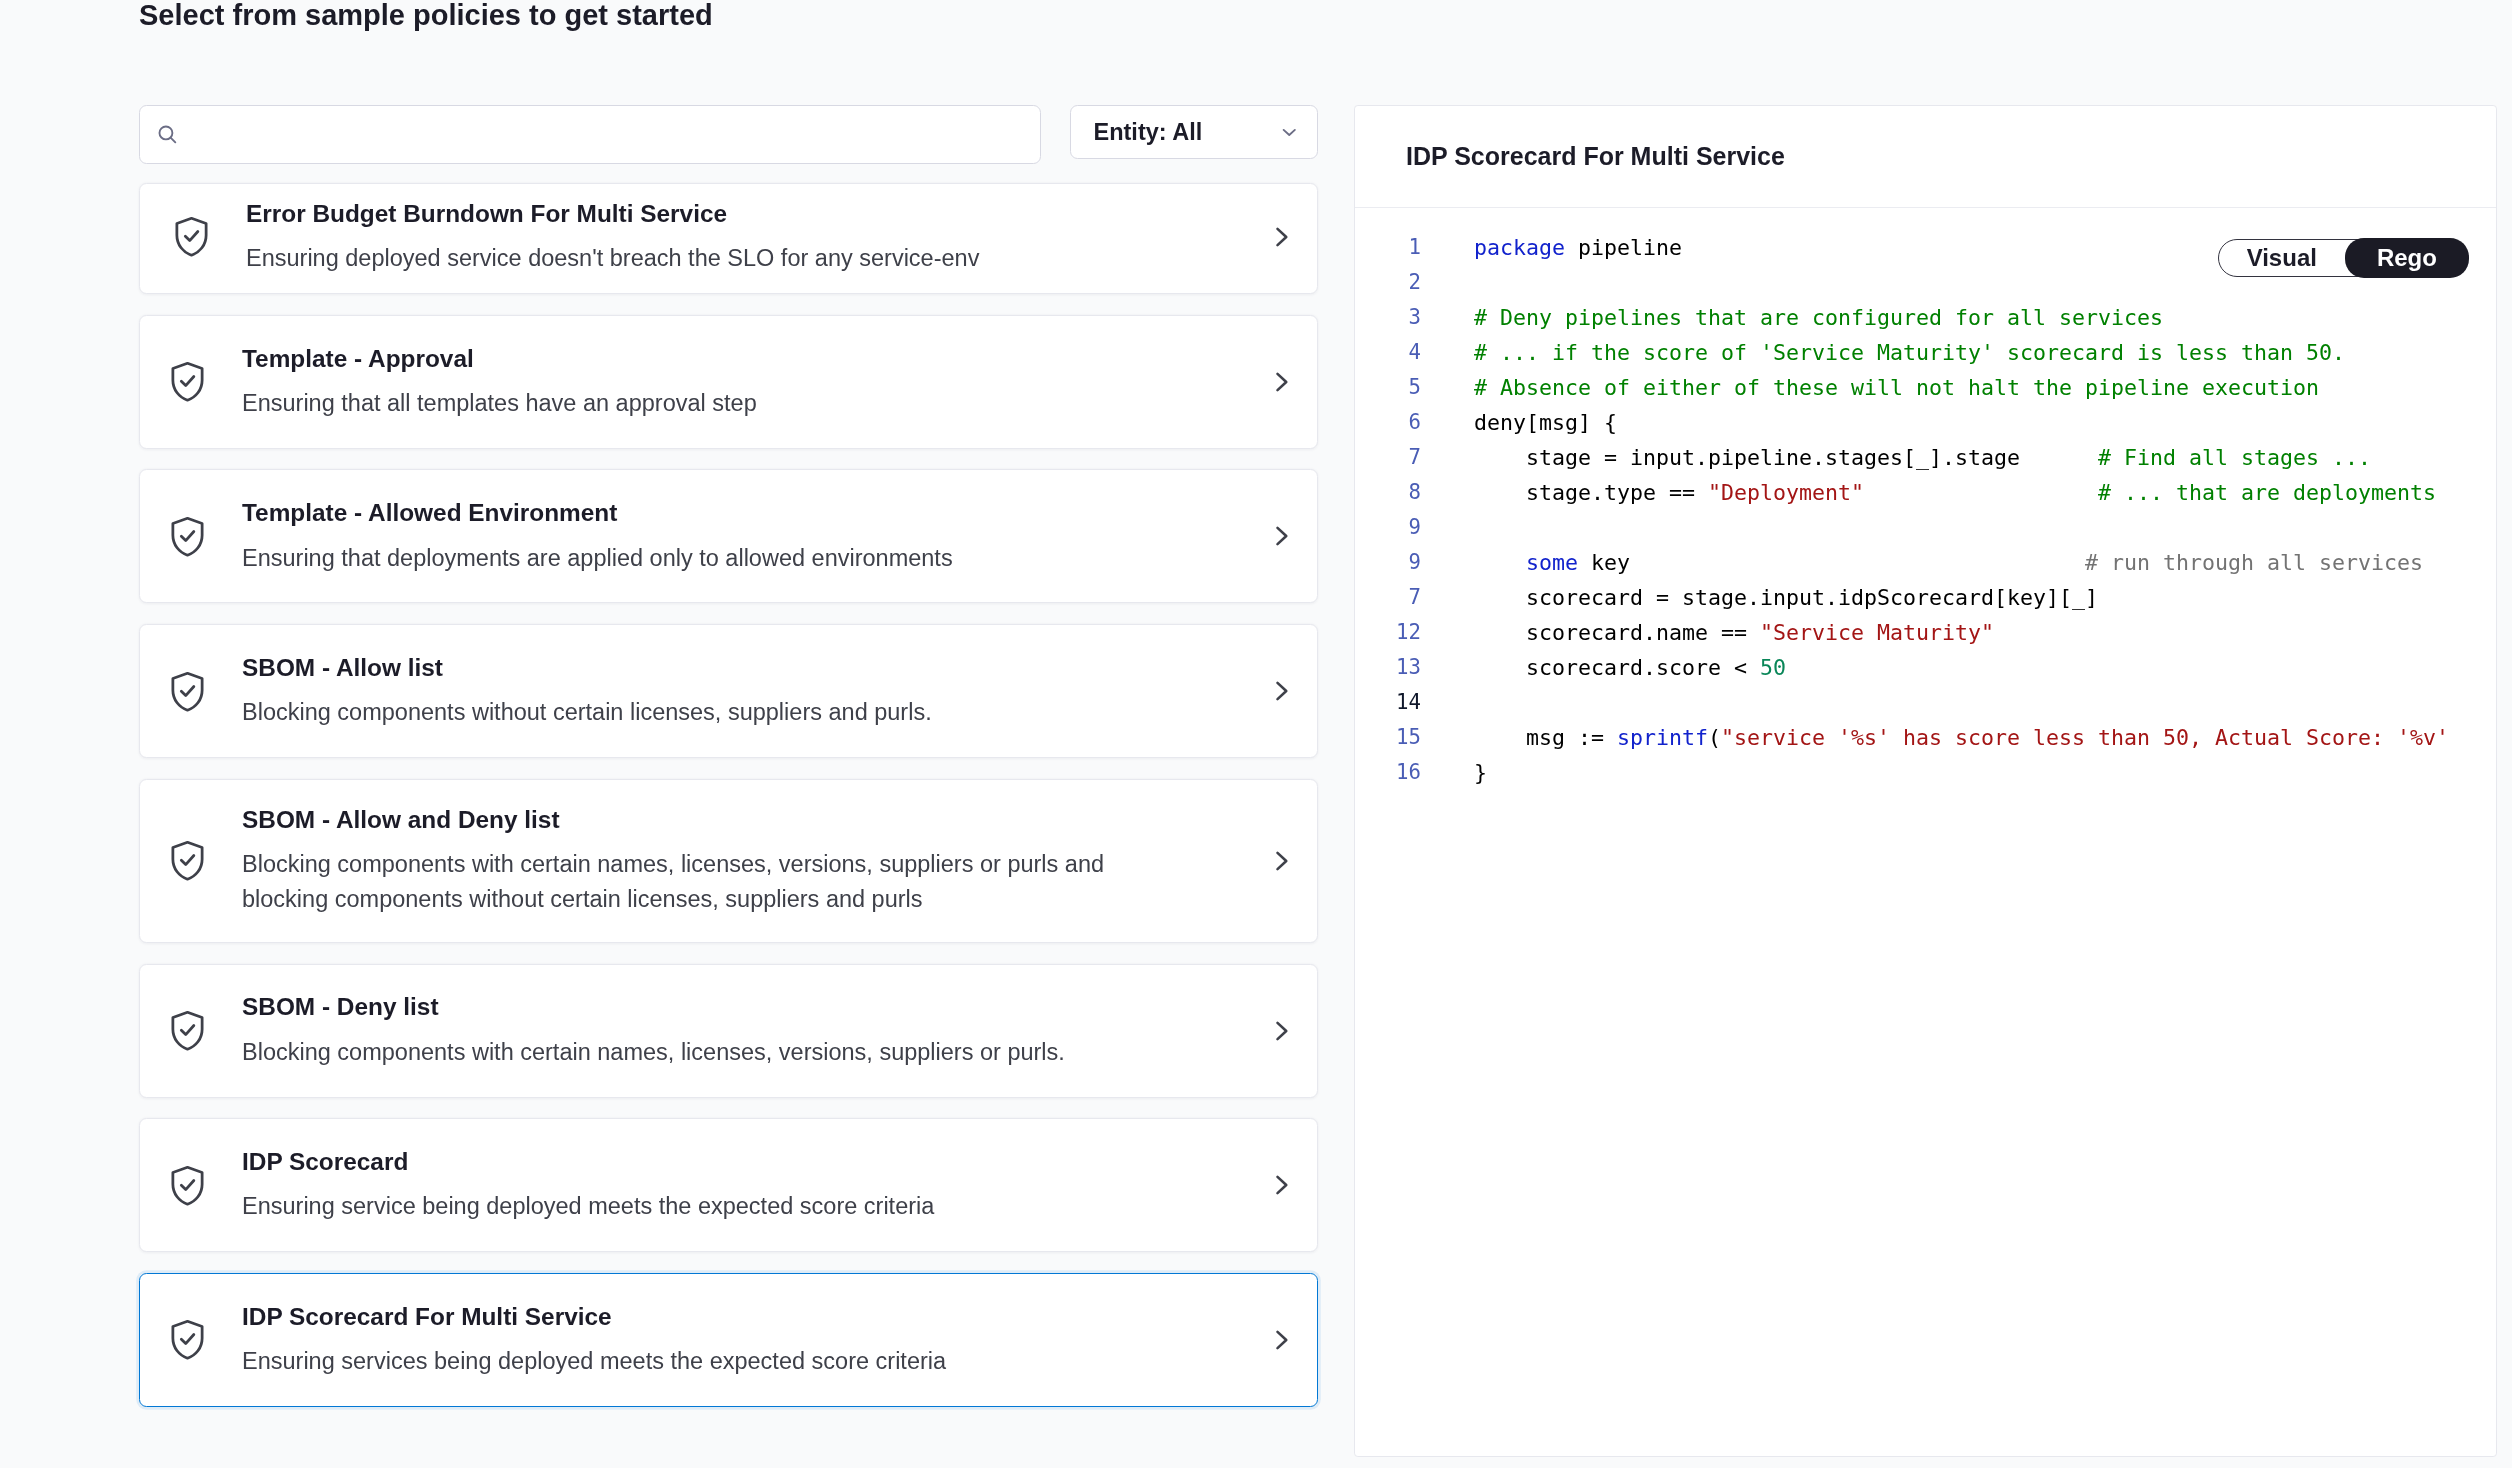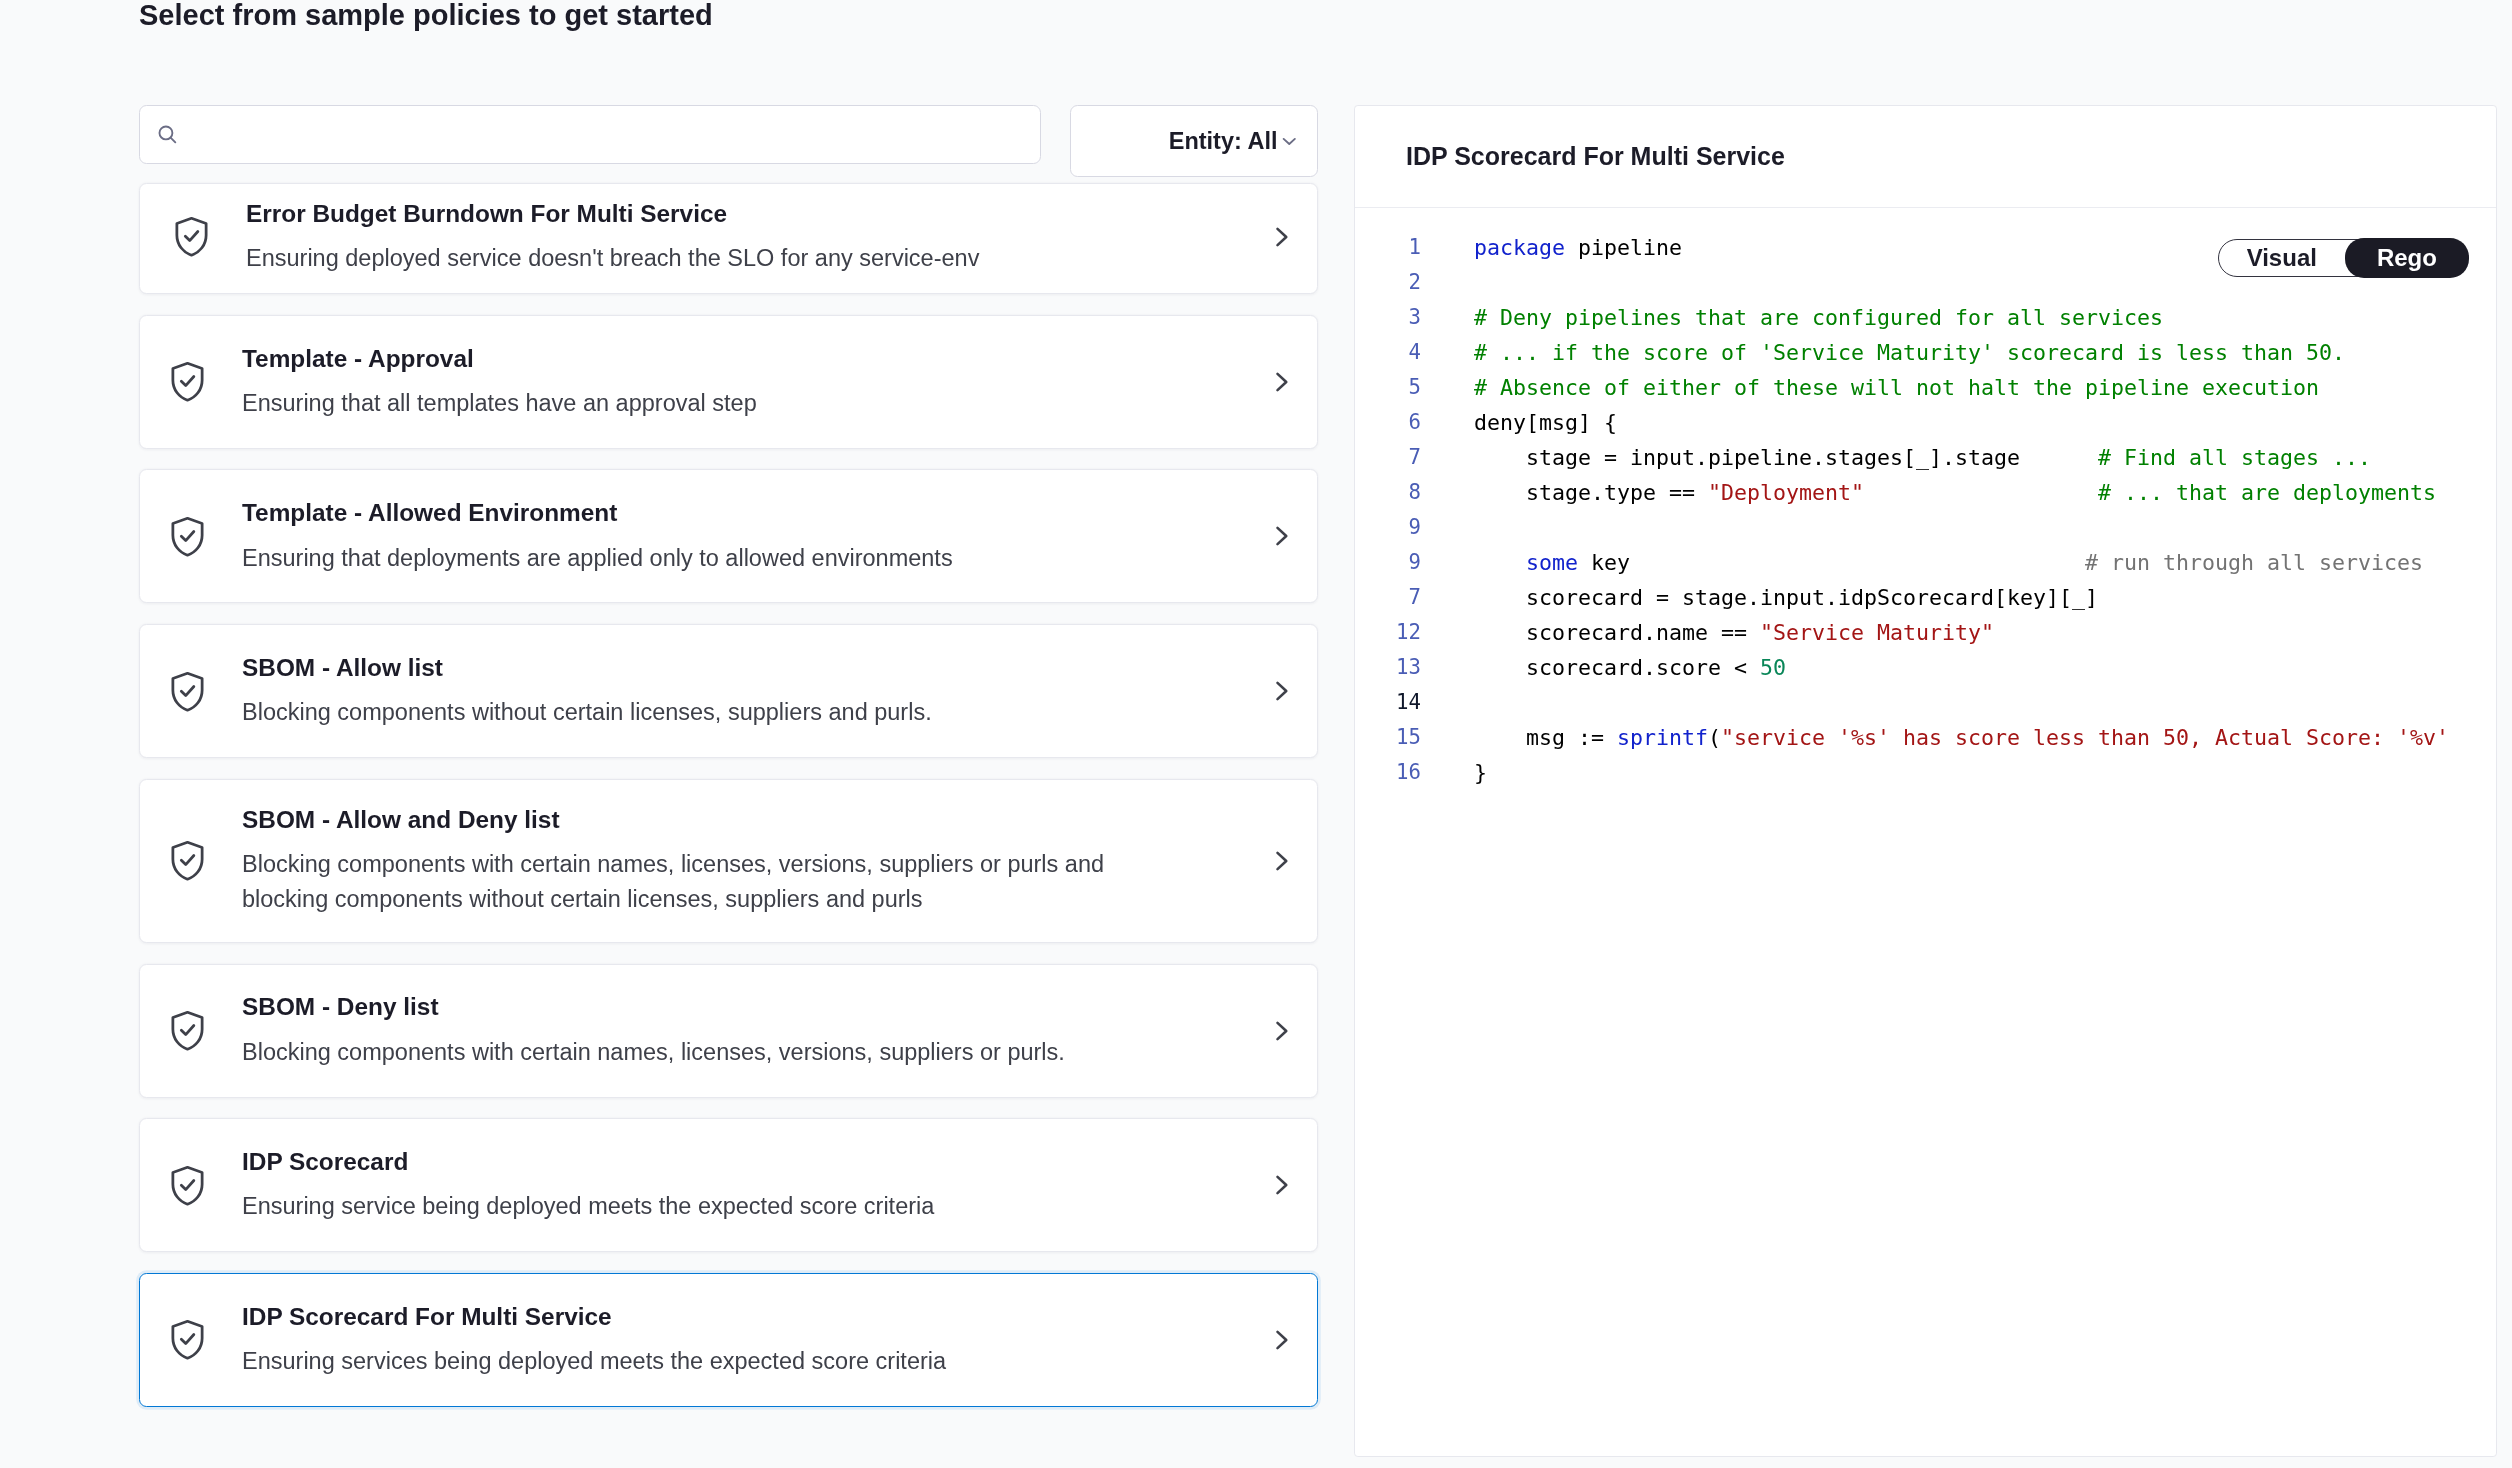--- a/index.html
+++ b/index.html
@@ -29,23 +29,23 @@
   .search-box svg { flex: none; margin-right: 13px; }
   .search-box input {
     border: none; outline: none; flex: 1;
     font-family: "Liberation Sans", sans-serif;
     font-size: 24.4px; color: #1c1c28; background: transparent;
   }
   .search-box input::placeholder { color: #9496ad; }
 
   .entity-select {
     position: absolute; left: 1070px; top: 105px;
-    width: 248px; height: 72px;
+    width: 248px; height: 54px;
     background: #fff; border: 0.9px solid #d8d9e3; border-radius: 7.5px;
-    display: flex; align-items: center; justify-content: flex-end;
+    display: flex; align-items: center; justify-content: space-between;
     padding: 0 17px 0 22.5px;
     font-size: 23.5px; font-weight: 600; color: #1c1c28;
     cursor: pointer;
   }
 
   
   .policy-list {
     position: absolute; left: 139px; top: 183px; width: 1179px;
     display: flex; flex-direction: column; gap: 20.7px;
   }

